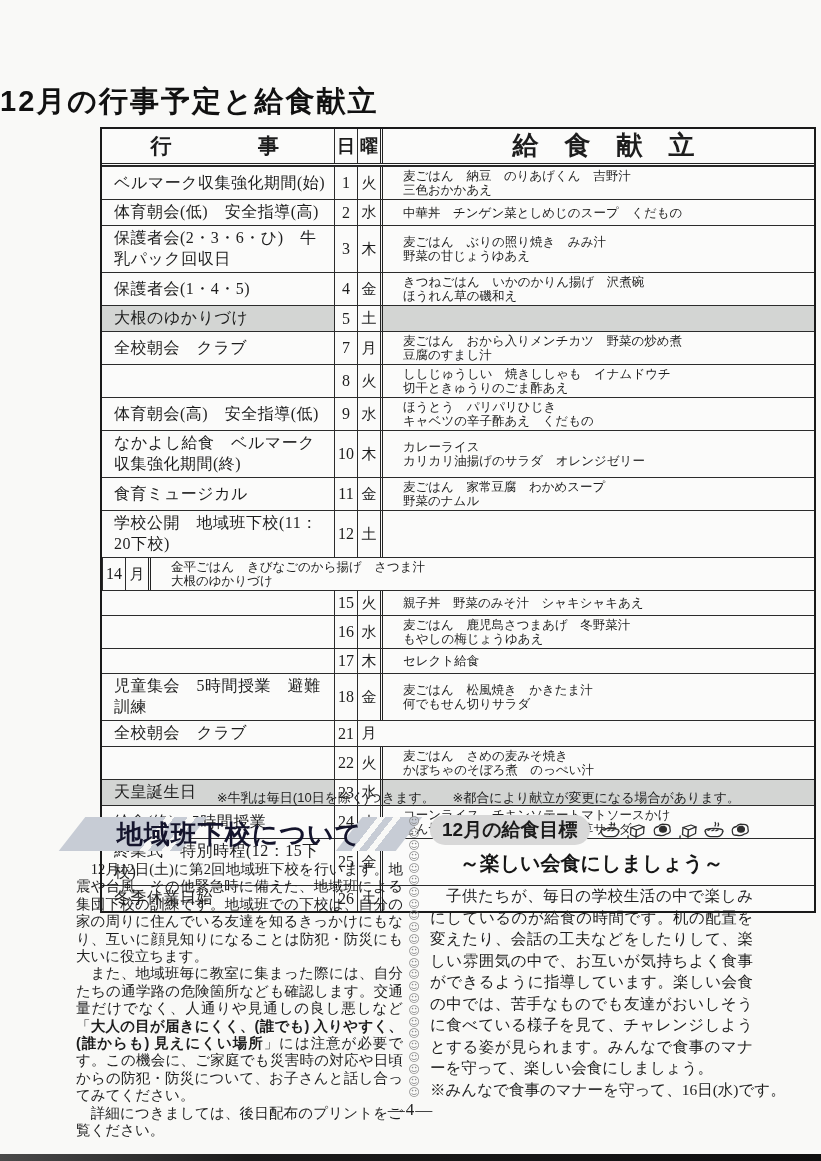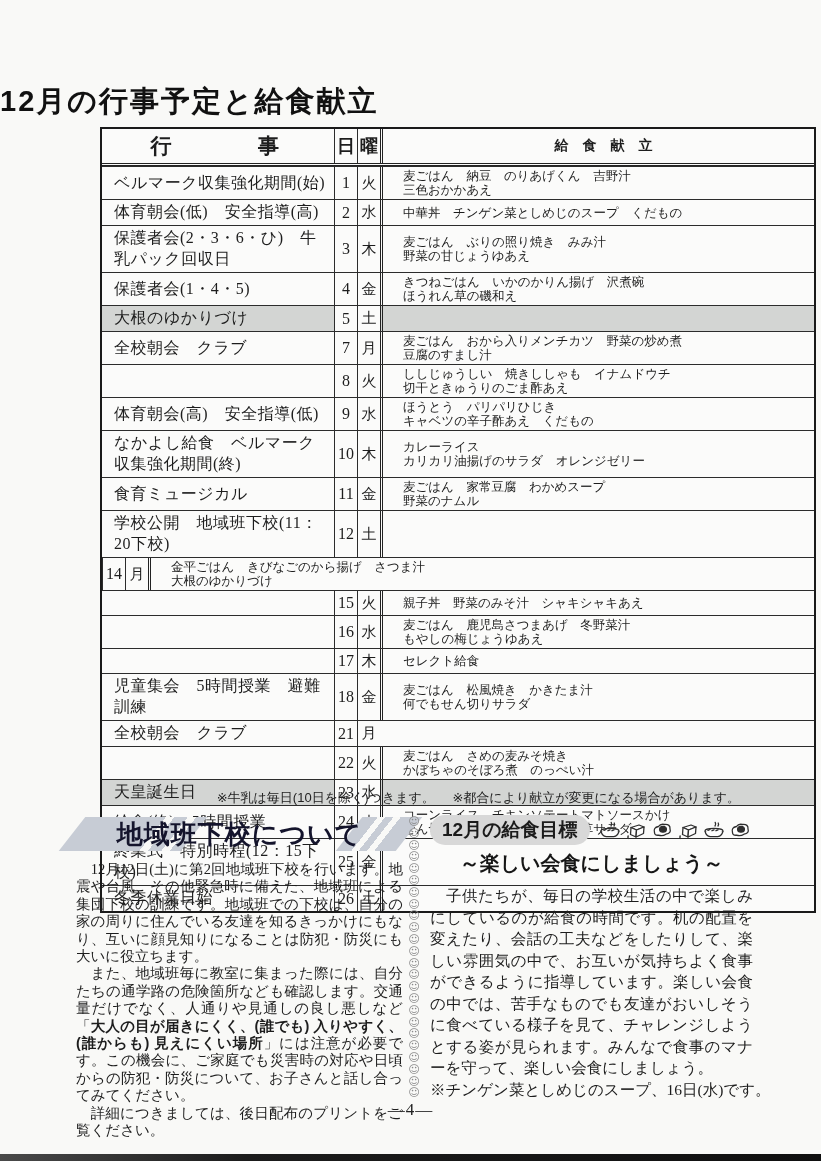--- a/index.html
+++ b/index.html
@@ -36,21 +36,21 @@
   .cell{box-sizing:border-box;display:flex;align-items:center;padding:2px 6px;}
   .c-event{width:232px;font-size:16px;padding-left:12px;letter-spacing:0.5px;}
   .c-day{width:23px;justify-content:center;padding:2px 0;font-size:16px;border-left:1px solid #2c2c2c;}
   .c-wd{width:23px;justify-content:center;padding:2px 0;font-size:15px;border-left:1px solid #2c2c2c;}
   .c-menu{flex:1;border-left:3px double #222;
     font-family:"Liberation Sans","DejaVu Sans",sans-serif;
     font-size:12.5px;line-height:14px;padding-left:20px;white-space:pre-line;}
   .thead .c-event{justify-content:center;font-size:21px;font-weight:bold;padding-left:0;}
   .thead .c-day,.thead .c-wd{font-size:18px;font-weight:bold;}
   .thead .c-menu{justify-content:center;font-family:"Liberation Serif","DejaVu Serif",serif;
-    font-size:14px;font-weight:bold;padding-left:16px;}
+    font-size:26px;font-weight:bold;padding-left:16px;}
   .trow.shaded .c-event,.trow.shaded .c-menu{background:#d3d5d3;}
 
   .table-footnotes{
     position:absolute;top:789px;left:95px;width:645px;
     text-align:right;
     font-family:"Liberation Sans","DejaVu Sans",sans-serif;
     font-size:13px;color:#222;
   }
   .table-footnotes span{margin-left:14px;}
 
@@ -374,20 +374,20 @@
                 <path d="M4.5 14.5 Q3 9.5 8.5 8.5 Q10.5 5.5 14.5 6.5 Q20.5 6 20 11 Q21.5 15 16 16.2 Q12.5 18.5 8.5 17.2 Q4.5 17.5 4.5 14.5 Z" fill="#fdfdfd"></path>
                 <ellipse cx="13" cy="11.3" rx="3.4" ry="2.9" fill="#2e2e2e"></ellipse>
               </g>
             </svg>
           </span>
         </span>
     </div>
     <div class="goal-subhead">～楽しい会食にしましょう～</div>
     <div class="right-body">
       <p>　子供たちが、毎日の学校生活の中で楽しみにしているのが給食の時間です。机の配置を変えたり、会話の工夫などをしたりして、楽しい雰囲気の中で、お互いが気持ちよく食事ができるように指導しています。楽しい会食の中では、苦手なものでも友達がおいしそうに食べている様子を見て、チャレンジしようとする姿が見られます。みんなで食事のマナーを守って、楽しい会食にしましょう。</p>
-      <p class="goal-note">※チンゲン菜としめじのスープ、16日(水)です。</p>
+      <p class="goal-note">※みんなで食事のマナーを守って、16日(水)です。</p>
     </div>
   </div>
 
   <div class="page-number">—4—</div>
   <div class="scan-edge"></div>
 
 </div>
 
 </body></html>

